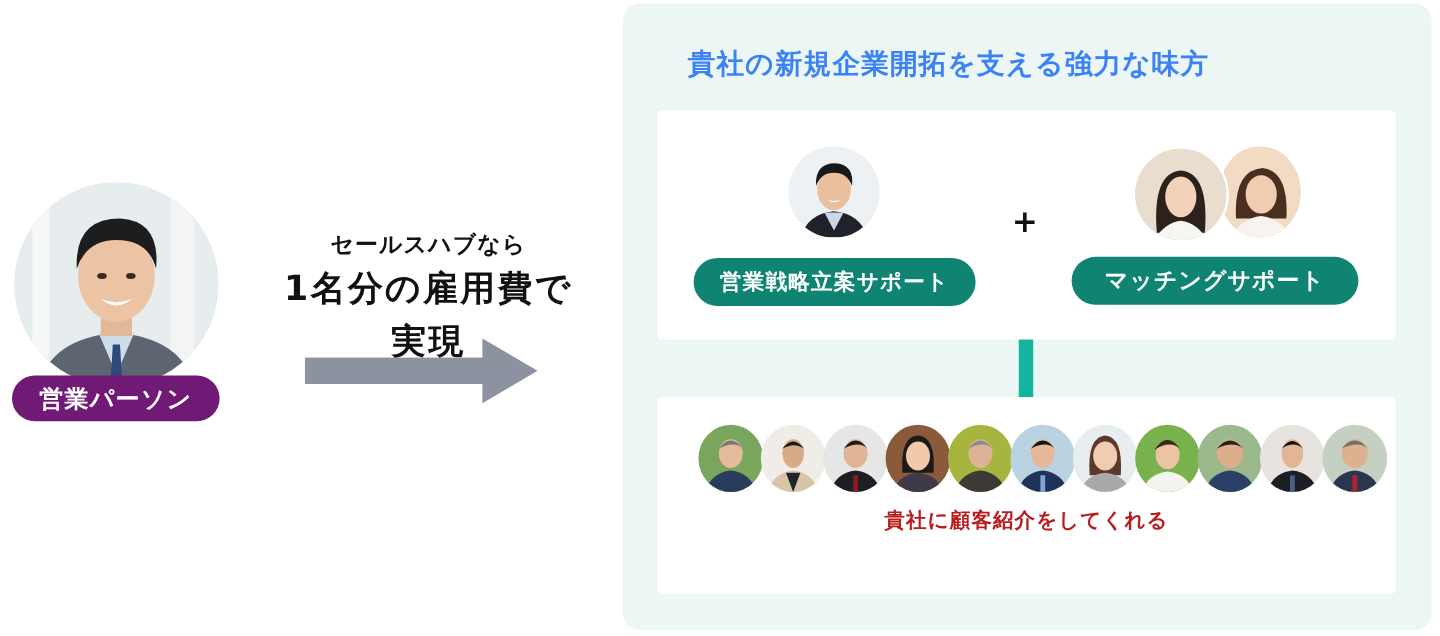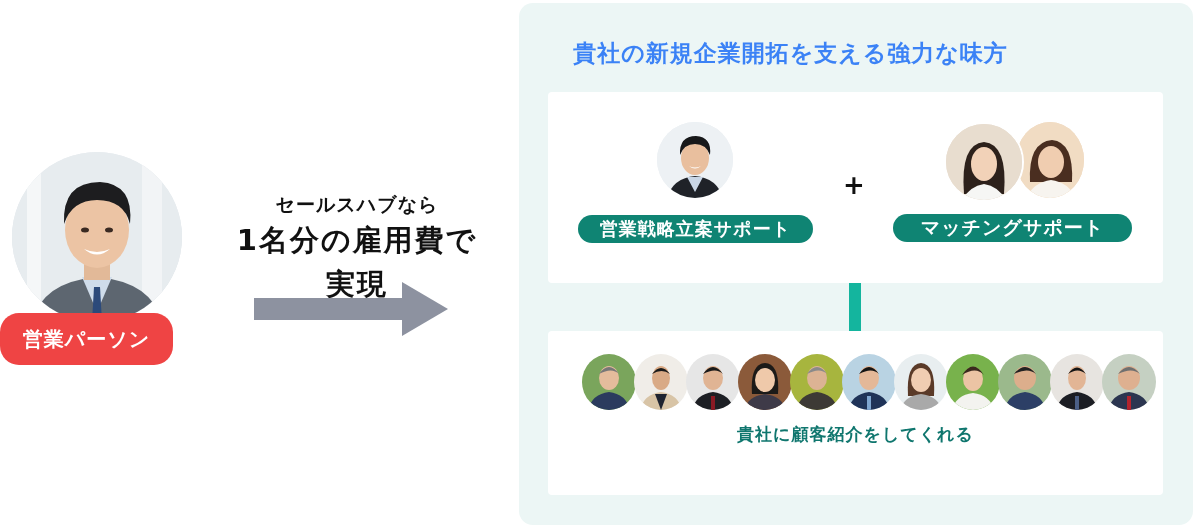--- a/index.html
+++ b/index.html
@@ -2,40 +2,40 @@
 <html><head>
 <meta charset="utf-8">
 <style>
   html,body{margin:0;padding:0;}
   body{width:1200px;height:530px;background:#ffffff;position:relative;overflow:hidden;
     font-family:"DejaVu Sans","Liberation Sans",sans-serif;}
   .abs{position:absolute;}
   
   .person-circle{left:12px;top:152px;width:170px;height:170px;border-radius:50%;
     background:radial-gradient(circle at 50% 35%,#f3f5f7 0%,#dfe5ea 60%,#cfd6dc 100%);overflow:hidden;}
-  .badge-black{left:0;top:313px;width:173px;height:52px;border-radius:19px;background:#ef4444;color:#fff;
+  .badge-black{left:10px;top:313px;width:173px;height:38px;border-radius:19px;background:#701a75;color:#fff;
     font-weight:bold;font-size:20px;display:flex;align-items:center;justify-content:center;letter-spacing:1px;}
   .mid-text{left:222px;top:190px;width:270px;text-align:center;color:#111;font-weight:bold;}
   .mid-line1{font-size:19px;line-height:28px;letter-spacing:1px;}
   .mid-line2{font-size:29px;line-height:44px;letter-spacing:2px;}
   .arrow{left:254px;top:282px;}
   
   .panel{left:519px;top:3px;width:674px;height:522px;border-radius:14px;background:#ecf6f5;}
   .panel-title{left:519px;top:38px;width:543px;text-align:center;color:#3b82f6;font-weight:bold;font-size:23px;letter-spacing:1px;}
   .card{background:#fff;border-radius:4px;}
   .card1{left:548px;top:92px;width:615px;height:191px;}
   .card2{left:548px;top:331px;width:615px;height:164px;}
   .connector{left:849px;top:283px;width:12px;height:48px;background:#14b59e;}
-  .pill{height:28px;border-radius:20px;background:#0f8473;color:#fff;font-weight:bold;font-size:18px;
+  .pill{height:40px;border-radius:20px;background:#0f8473;color:#fff;font-weight:bold;font-size:18px;
     display:flex;align-items:center;justify-content:center;letter-spacing:1px;}
   .pill1{left:578px;top:215px;width:235px;}
   .pill2{left:893px;top:214px;width:239px;font-size:19px;}
   .plus{left:842px;top:170px;width:24px;text-align:center;font-size:26px;font-weight:bold;color:#111;}
   .face{border-radius:50%;overflow:hidden;position:absolute;}
-  .support-text{left:548px;top:422px;width:615px;text-align:center;color:#0f766e;font-weight:bold;}
+  .support-text{left:548px;top:422px;width:615px;text-align:center;color:#b91c1c;font-weight:bold;}
   .st1{font-size:17px;line-height:24px;letter-spacing:1px;}
   .st2{font-size:21px;line-height:30px;letter-spacing:1px;}
   .avatars{left:582px;top:354px;width:550px;height:56px;}
 </style>
 </head>
 <body>
 
 <div class="abs person-circle">
   <svg width="170" height="170" viewBox="0 0 170 170">
     <rect x="0" y="0" width="170" height="170" fill="#e7ecef"></rect>

